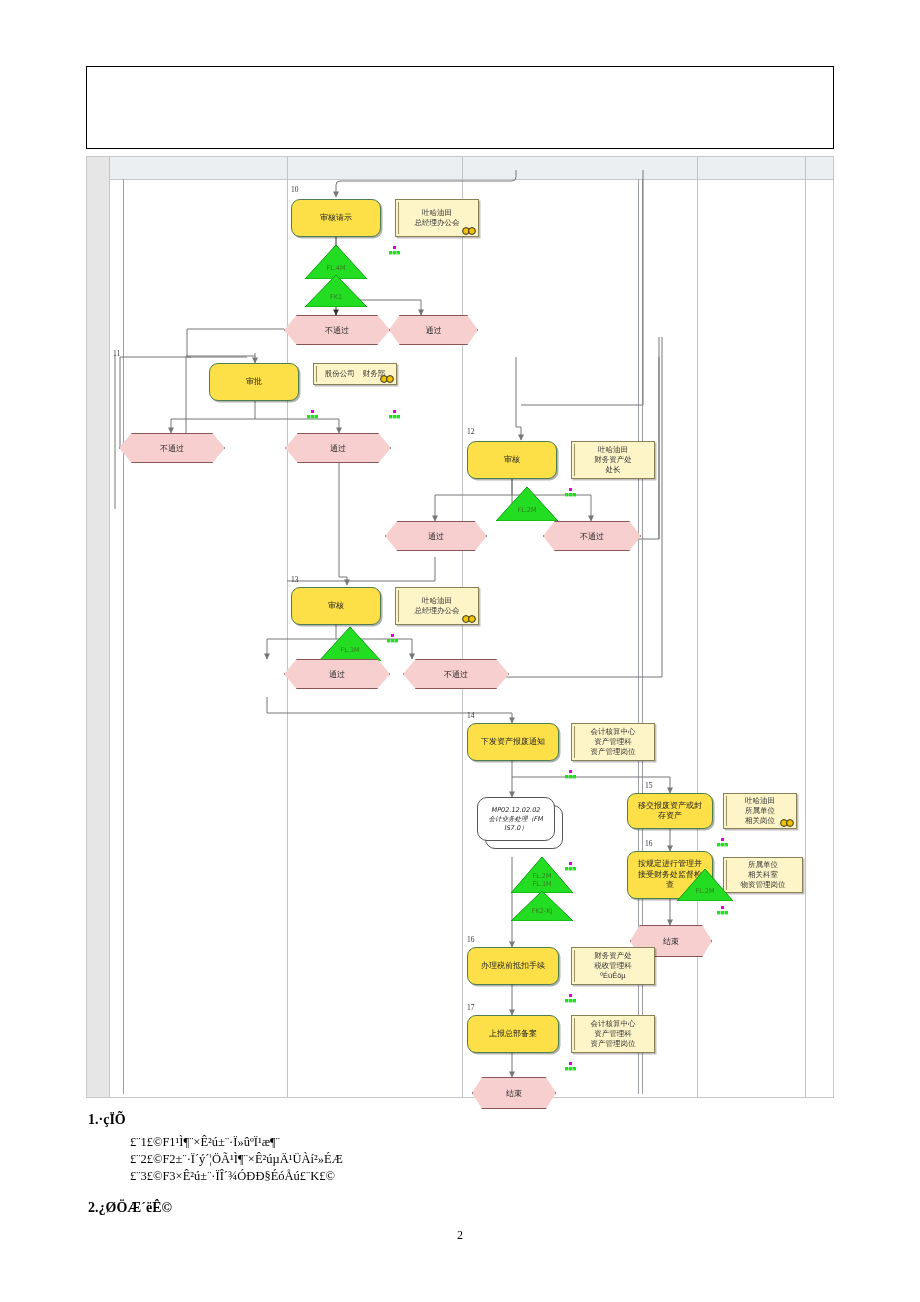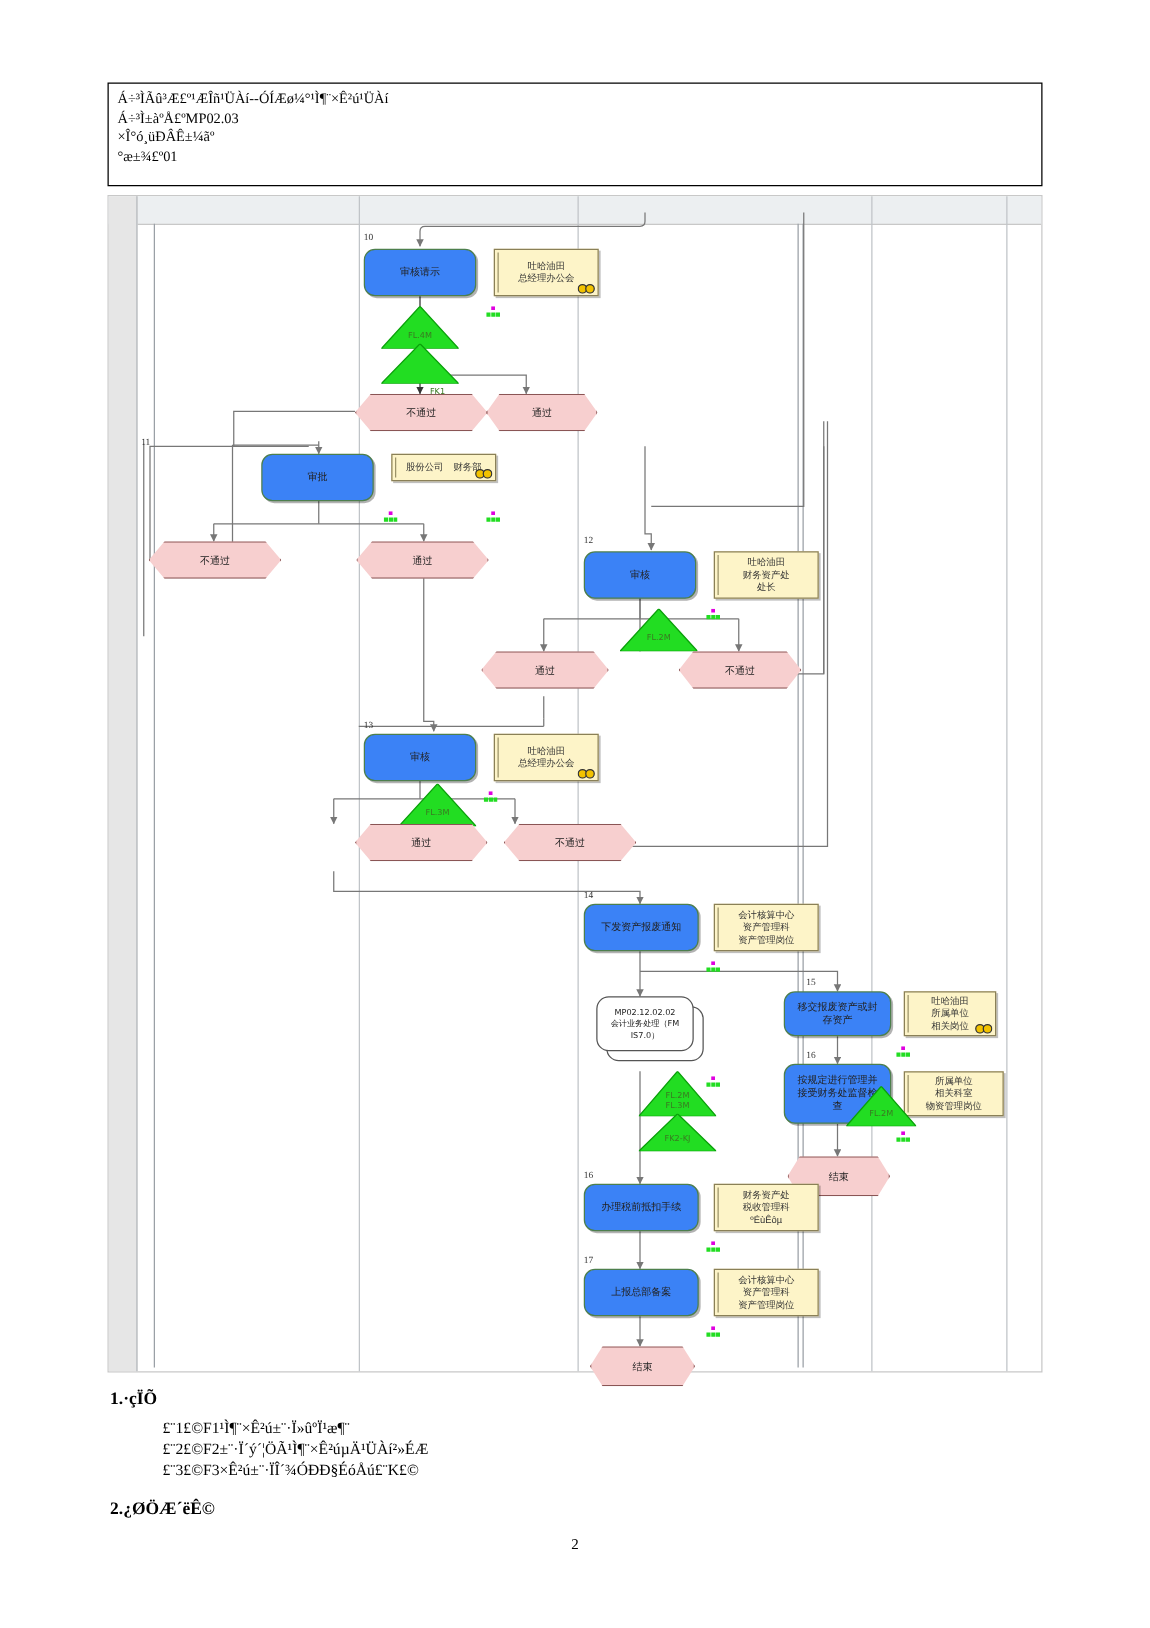--- a/index.html
+++ b/index.html
@@ -18,21 +18,21 @@
 
   
   .canvas{position:absolute;left:86px;top:156px;width:748px;height:942px;background:#fff;border:1px solid #c8c8c8;box-sizing:border-box;}
   .lane-band{position:absolute;left:0;top:0;width:100%;height:22px;background:#eceff1;border-bottom:1px solid #c8c8c8;}
   .lane-left{position:absolute;left:0;top:0;width:22px;height:100%;background:#e6e6e6;border-right:1px solid #c8c8c8;}
   .vdiv{position:absolute;top:0;bottom:0;width:0;border-left:1px solid #c0c4c8;}
   .vdiv2{position:absolute;top:22px;bottom:3px;width:0;border-left:1px solid #9aa0a6;}
 
   
   .node{position:absolute;box-sizing:border-box;display:flex;align-items:center;justify-content:center;text-align:center;}
-  .task{background:#3b82f6;border:1px solid #4d7f4d;border-radius:9px;
+  .task{background:#fde047;border:1px solid #4d7f4d;border-radius:9px;
         box-shadow:1.5px 1.5px 0 rgba(0,0,0,.30);}
   .task span{font-size:8px;line-height:10.5px;color:#222;font-family:"DejaVu Sans",sans-serif;padding:0 3px;}
   .role{background:#fdf4c8;border:1px solid #8a8057;box-shadow:1.5px 1.5px 0 rgba(0,0,0,.25);}
   .role .inner-bar{position:absolute;left:2px;top:2px;bottom:2px;width:0;border-left:1px solid #9b9268;}
   .role span{font-size:7.5px;line-height:10px;color:#333;font-family:Liberation Sans, sans-serif;padding:0 4px;}
 
   .hex{position:absolute;background:#f7cfcf;border:1px solid #8a5555;
        box-shadow:1.5px 1.5px 0 rgba(0,0,0,.28);
        clip-path:polygon(12% 0,88% 0,100% 50%,88% 100%,12% 100%,0 50%);
        display:flex;align-items:center;justify-content:center;}
@@ -58,26 +58,20 @@
   .pageno{position:absolute;left:0;width:920px;text-align:center;font-size:12px;font-family:"Liberation Serif",serif;}
 </style>
 </head>
 <body>
 
 <div class="page">
 
   <div class="hdr">
 
 
-    <div class="hdr-right">
-      <div class="hline">Á÷³ÌÃû³Æ£º¹ÆÎñ¹ÜÀí--ÓÍÆø¼°¹Ì¶¨×Ê²ú¹ÜÀí</div>
-      <div class="hline">Á÷³Ì±àºÅ£ºMP02.03</div>
-      <div class="hline">×Î°ó¸üÐÂÊ±¼ãº</div>
-      <div class="hline">°æ±¾£º01</div>
-    </div>
   </div>
 
   <div class="canvas">
     <div class="lane-band"></div>
     <div class="lane-left"></div>
 
     <div class="vdiv" style="left:22px;"></div>
     <div class="vdiv" style="left:200px;"></div>
     <div class="vdiv" style="left:375px;"></div>
     <div class="vdiv" style="left:610px;"></div>
@@ -192,21 +186,21 @@
     <div class="tri" style="left:249px;top:88px;">
       <svg width="62" height="34" style="position:absolute;left:-31px;top:0;">
           <polygon points="31,0 62,34 0,34" fill="#22dd22" stroke="#0aa00a" stroke-width="1"></polygon>
         </svg>
       <span class="lbl" style="top:20px;">FL.4M</span>
     </div>
     <div class="tri" style="left:249px;top:118px;">
       <svg width="62" height="32" style="position:absolute;left:-31px;top:0;">
           <polygon points="31,0 62,32 0,32" fill="#22dd22" stroke="#0aa00a" stroke-width="1"></polygon>
         </svg>
-      <span class="lbl" style="top:35px;margin-left:14px;">FK1</span>
+      <span class="lbl" style="top:19px;">FK1</span>
     </div>
     <div class="hex" style="left:197px;top:158px;width:104px;height:28px;">
       <span>不通过</span>
     </div>
     <div class="hex" style="left:302px;top:158px;width:87px;height:28px;">
       <span>通过</span>
     </div>
 
     <div class="stepno" style="left:26px;top:192px;">11</div>
     <div class="node task" style="left:122px;top:206px;width:90px;height:38px;">
@@ -322,21 +316,21 @@
     <span class="orgicon" style="left:478px;top:608px;">
       <svg width="11" height="9">
           <rect x="4" y="0" width="3" height="3" fill="#e000e0"></rect>
           <rect x="0" y="5" width="3.4" height="3.4" fill="#22dd22"></rect>
           <rect x="4" y="5" width="3.4" height="3.4" fill="#22dd22"></rect>
           <rect x="7.8" y="5" width="3.2" height="3.4" fill="#22dd22"></rect>
         </svg>
     </span>
 
     <div class="subproc-back" style="left:398px;top:648px;width:76px;height:42px;"></div>
-    <div class="subproc" style="left:390px;top:640px;width:76px;height:42px;flex-direction:column;">
+    <div class="subproc" style="left:390px;top:640px;width:76px;height:42px;flex-direction:column;font-style:italic;">
       <span>MP02.12.02.02</span>
       <span>会计业务处理（FM</span>
       <span>IS7.0）</span>
     </div>
     <span class="orgicon" style="left:478px;top:700px;">
       <svg width="11" height="9">
           <rect x="4" y="0" width="3" height="3" fill="#e000e0"></rect>
           <rect x="0" y="5" width="3.4" height="3.4" fill="#22dd22"></rect>
           <rect x="4" y="5" width="3.4" height="3.4" fill="#22dd22"></rect>
           <rect x="7.8" y="5" width="3.2" height="3.4" fill="#22dd22"></rect>

